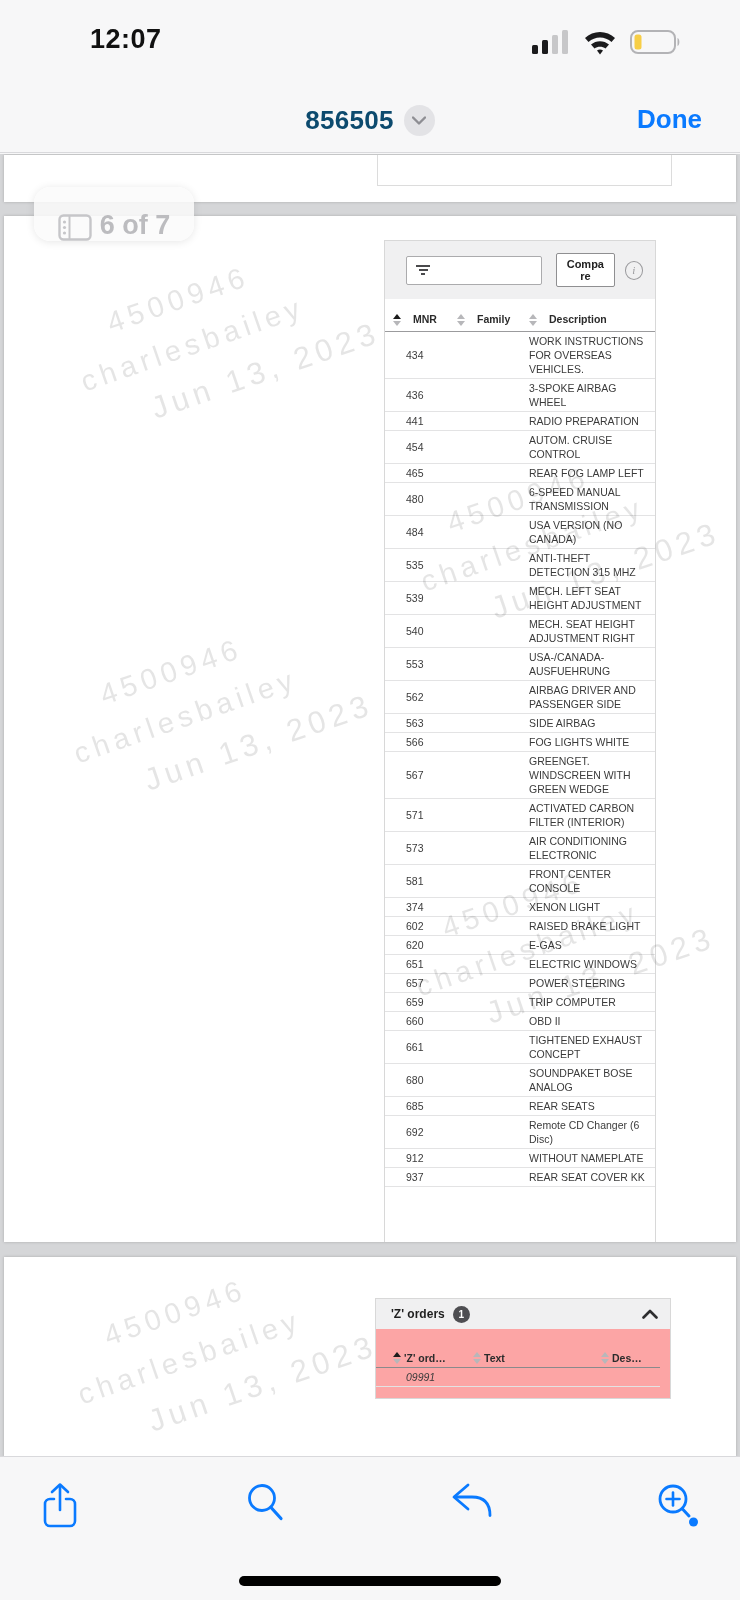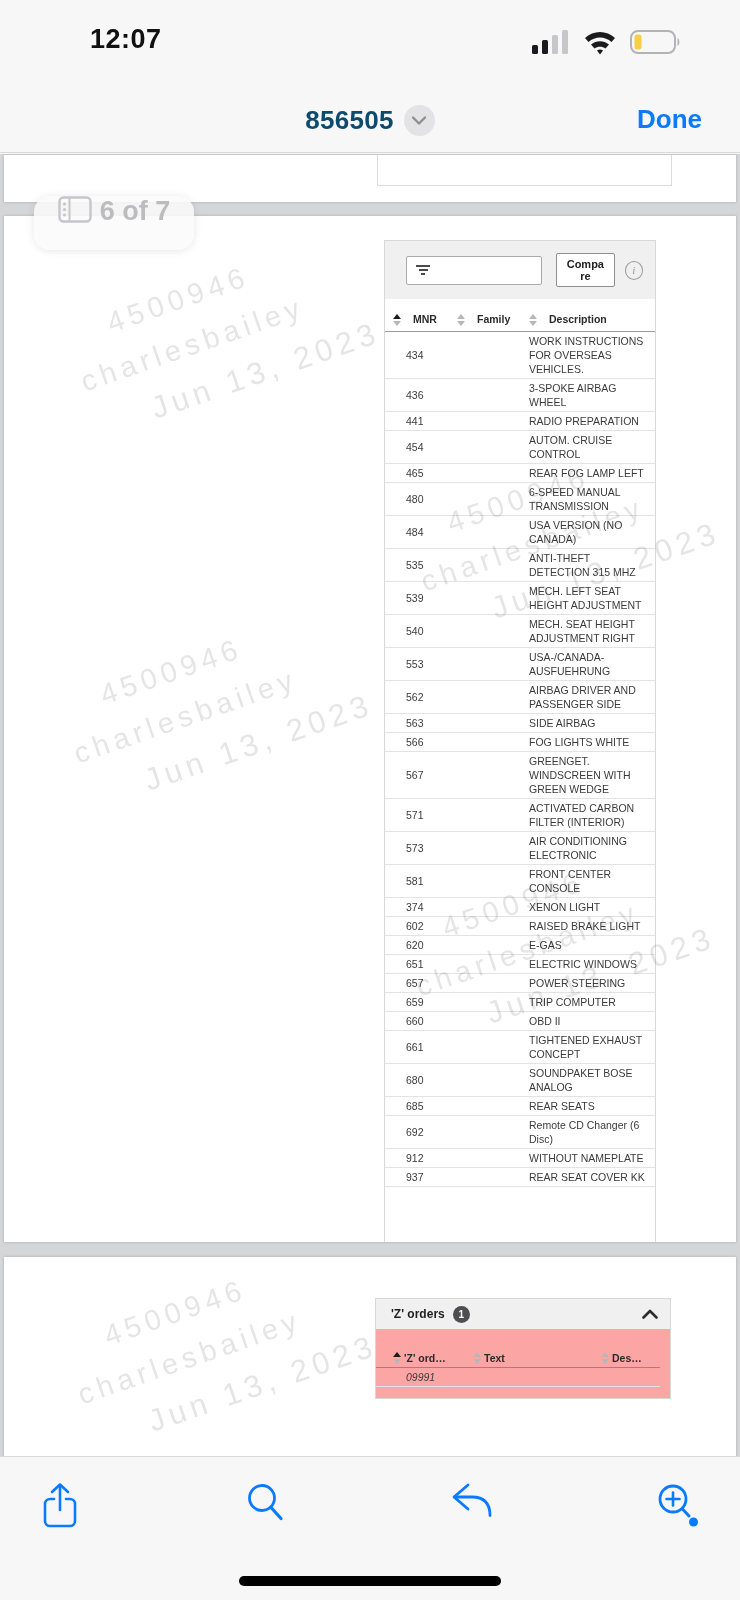--- a/index.html
+++ b/index.html
@@ -65,23 +65,23 @@
   .z-title { font-size:12px; font-weight:700; color:#1e1e1e; }
   .z-badge { margin-left:8px; width:17px; height:17px; border-radius:50%; background:#4e4e52; color:#fff; font-size:10px; font-weight:700;
              display:flex; align-items:center; justify-content:center; }
   .z-collapse { margin-left:auto; cursor:pointer; display:flex; }
   .z-table { position:absolute; left:0; right:0; top:52px; }
   .z-cols { display:flex; align-items:center; border-bottom:1px solid #8a8a8c; margin:0 10px 0 0; padding-bottom:3px; }
   .z-col { display:flex; align-items:center; gap:3px; font-size:10.5px; font-weight:700; color:#2b2b2b; }
   .z-col1 { margin-left:17px; width:80px; } .z-col2 { width:128px; }
   .z-row { font-size:10.5px; color:#3b3b3b; padding:3px 0 3px 30px; border-bottom:1px solid #e3e3e4; margin-right:10px;font-style:italic; }
   
-  .pill { position:absolute; left:34px; top:196px; width:160px; height:54px; border-radius:16px;
+  .pill { position:absolute; left:34px; top:187px; width:160px; height:54px; border-radius:16px;
           background:rgba(250,250,250,.85); box-shadow:0 1px 8px rgba(0,0,0,.10); z-index:20;
-          display:flex; align-items:flex-start; justify-content:center; gap:8px; }
+          display:flex; align-items:flex-end; justify-content:center; gap:8px; }
   .pill-label { font-size:27px; font-weight:600; color:#bcbcbf; }
   
   .toolbar { position:absolute; left:0; right:0; top:1456px; height:144px; background:#f7f7f8; border-top:1px solid #d9d9dc; z-index:30; }
   .toolbar-icons { display:flex; justify-content:space-between; padding:25px 40px 0 38px; }
   .tb-btn { width:44px; height:46px; display:flex; align-items:flex-start; justify-content:center; cursor:pointer; }
   .home-indicator { position:absolute; left:239px; top:1576px; width:262px; height:10px; border-radius:5px; background:#000; z-index:31; }
 </style>
 </head>
 <body>
 

